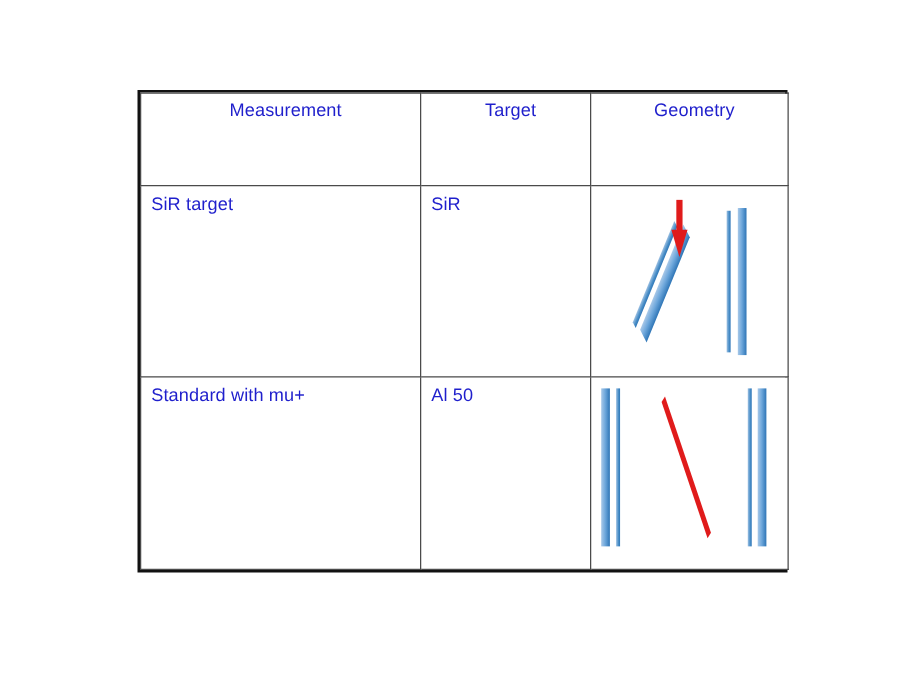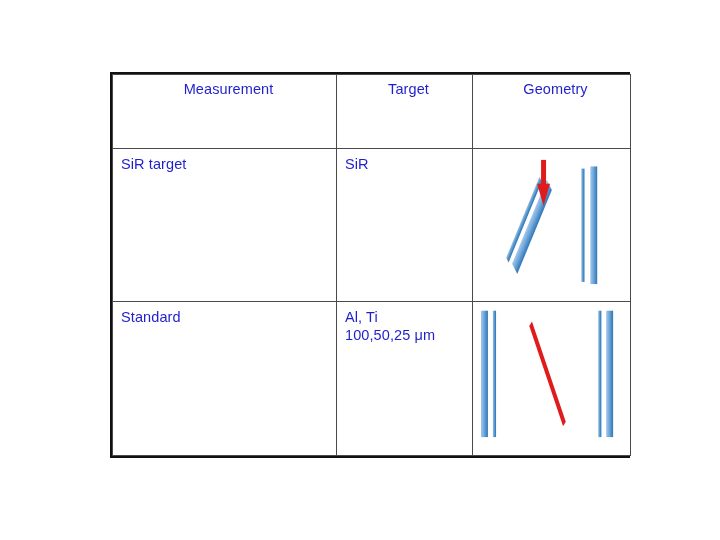--- a/index.html
+++ b/index.html
@@ -126,40 +126,39 @@
                 </g>
 
                 <rect x="109" y="9" width="3.2" height="52" fill="url(#gBarThin)"></rect>
                 <rect x="118" y="8" width="7" height="54" fill="url(#gBar)"></rect>
               </svg>
             </div>
           </td>
         </tr>
 
 
+
+
         <tr class="body-row">
           <td>
-            <div class="cell-text">Standard</div>
+            <div class="cell-text">Standard with mu+</div>
           </td>
           <td>
-            <div class="cell-text">Al, Ti
-100,50,25 μm</div>
+            <div class="cell-text">Al 50</div>
           </td>
           <td>
             <div class="geom">
               <svg viewBox="0 0 158 70" preserveAspectRatio="none">
                 <rect x="8" y="4" width="7" height="58" fill="url(#gBar)"></rect>
                 <rect x="20" y="4" width="3.2" height="58" fill="url(#gBarThin)"></rect>
-                <line x1="58" y1="10" x2="92" y2="56" stroke="#e01b1b" stroke-width="3.4" stroke-linecap="butt"></line>
+                <line x1="58" y1="8" x2="95" y2="58" stroke="#e01b1b" stroke-width="3.4" stroke-linecap="butt"></line>
                 <rect x="126" y="4" width="3.2" height="58" fill="url(#gBarThin)"></rect>
                 <rect x="134" y="4" width="7" height="58" fill="url(#gBar)"></rect>
               </svg>
             </div>
           </td>
         </tr>
-
-
 
       </tbody>
     </table>
   </div>
 
 </div>
 
 </body></html>

